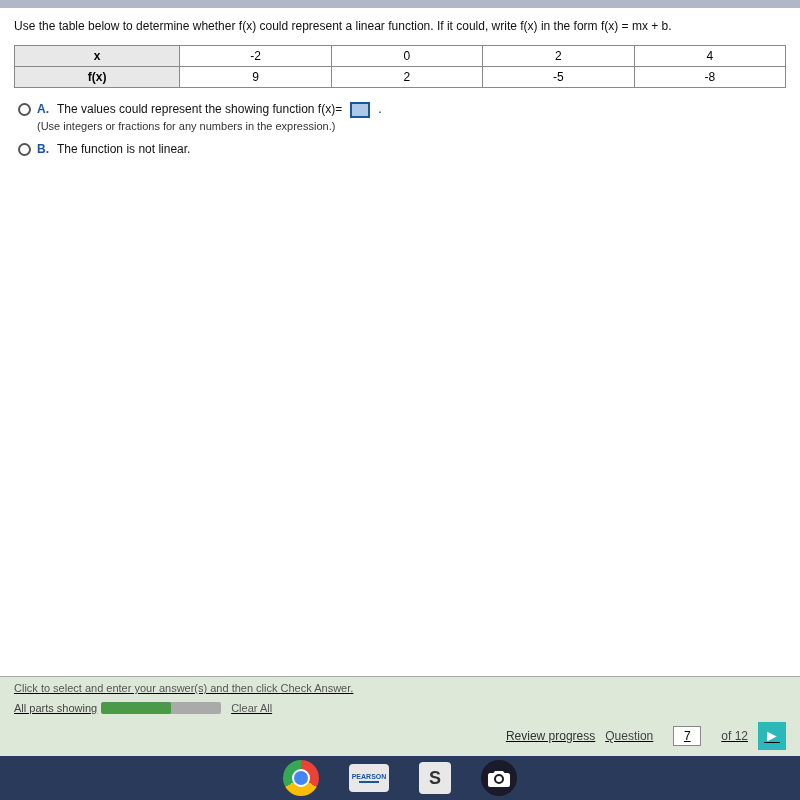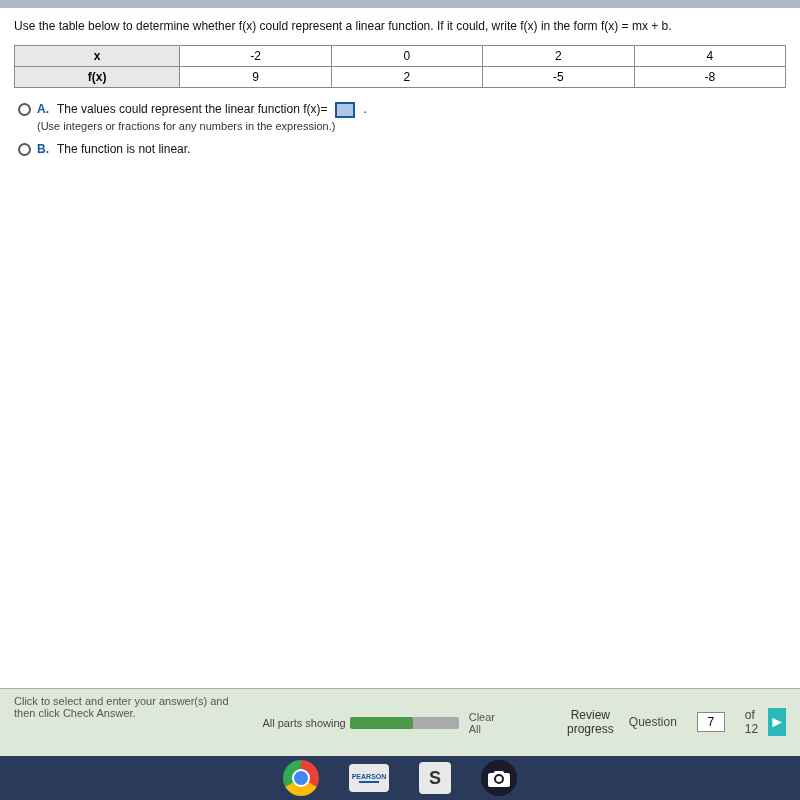--- a/index.html
+++ b/index.html
@@ -117,27 +117,28 @@
 
     .choice-subtext {
       font-size: 11px;
       color: #333;
       margin-top: 2px;
       margin-left: 19px;
     }
 
     
     .bottom-bar {
-      height: 68px;
+      height: 80px;
       background: #dde8d8;
       border-top: 1px solid #aaa;
       display: flex;
-      flex-direction: row;
+      flex-direction: column;
       justify-content: flex-end;
       padding: 0 0 0 0;
+      text-decoration: underline;
     }
 
     .check-answer-text {
       font-size: 11px;
       color: #555;
       padding: 6px 14px 4px 14px;
     }
 
     .status-row {
       display: flex;
@@ -348,21 +349,21 @@
     </tbody>
       </table>
 
 
     <div class="answer-choices">
 
       <div>
         <div class="choice-row">
           <span class="radio-btn"></span>
           <span class="choice-label">A.</span>
-          <span>The values could represent the linear function f(x)=</span>
+          <span>The values could represent the showing function f(x)=</span>
           <span class="answer-input-box"></span>
           <span>.</span>
         </div>
         <div class="choice-subtext">(Use integers or fractions for any numbers in the expression.)</div>
       </div>
 
       <div class="choice-row">
         <span class="radio-btn"></span>
         <span class="choice-label">B.</span>
         <span>The function is not linear.</span>

